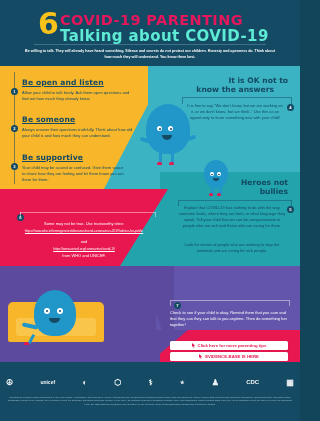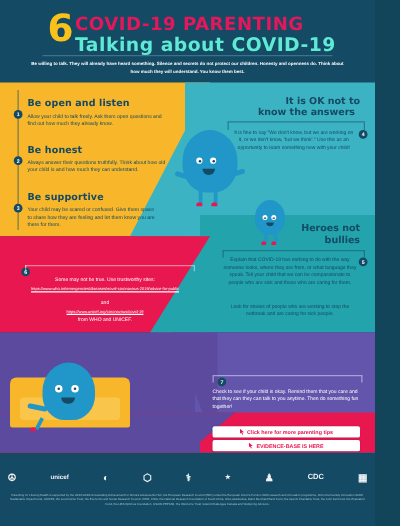--- a/index.html
+++ b/index.html
@@ -70,21 +70,21 @@
   .rail{position:absolute;width:1px;background:rgba(20,74,99,.55);}
   .dot{
     position:absolute;width:7px;height:7px;border-radius:50%;
     background:#144a63;color:#fff;font-size:4.2px;line-height:7px;text-align:center;
     font-weight:bold;
   }
 
   
   .h-left{
     position:absolute;font-size:7.6px;font-weight:bold;color:#144a63;
-    font-family:"DejaVu Sans", sans-serif;letter-spacing:0.1px;
+    font-family:"DejaVu Sans", sans-serif;letter-spacing:0.1px;text-decoration:underline;
   }
   .b-left{
     position:absolute;font-size:4.1px;color:#144a63;line-height:6.2px;
   }
   .h-right{
     position:absolute;font-size:7.6px;font-weight:bold;color:#144a63;
     font-family:"DejaVu Sans", sans-serif;text-align:right;line-height:9.4px;
   }
   .b-right{
     position:absolute;font-size:4.0px;color:#144a63;line-height:6.1px;text-align:center;
@@ -203,29 +203,29 @@
     <div class="shoe" style="left:16px;top:54px;"></div>
   </div>
 
   <div class="rail" style="left:14px;top:72px;height:112px;"></div>
 
   <div class="dot" style="left:11px;top:88px;">1</div>
   <div class="h-left" style="left:22px;top:78px;">Be open and listen</div>
   <div class="b-left" style="left:22px;top:90px;width:108px;">Allow your child to talk freely. Ask them open questions and find out how much they already know.</div>
 
   <div class="dot" style="left:11px;top:125px;">2</div>
-  <div class="h-left" style="left:22px;top:115px;">Be honest</div>
+  <div class="h-left" style="left:22px;top:115px;">Be someone</div>
   <div class="b-left" style="left:22px;top:127px;width:115px;">Always answer their questions truthfully. Think about how old your child is and how much they can understand.</div>
 
   <div class="dot" style="left:11px;top:163px;">3</div>
   <div class="h-left" style="left:22px;top:153px;">Be supportive</div>
   <div class="b-left" style="left:22px;top:165px;width:105px;">Your child may be scared or confused. Give them space to share how they are feeling and let them know you are there for them.</div>
 
   <div class="h-right" style="left:180px;top:76px;width:108px;">It is OK not to</div>
-  <div class="h-right" style="left:176px;top:85px;width:108px;">know the answers</div>
+  <div class="h-right" style="left:166px;top:85px;width:108px;">know the answers</div>
   <div class="bracket" style="left:182px;top:97px;width:108px;height:6px;border-bottom:none;border-top:1px solid rgba(20,74,99,.5);"></div>
   <div class="dot" style="left:287px;top:104px;">4</div>
   <div class="b-right" style="left:186px;top:103px;width:98px;">It is fine to say "We don't know, but we are working on it, or we don't know, 'but we think'." Use this as an opportunity to learn something new with your child!</div>
 
   <div class="h-right" style="left:184px;top:178px;width:104px;">Heroes not</div>
   <div class="h-right" style="left:184px;top:187px;width:104px;">bullies</div>
   <div class="bracket" style="left:178px;top:200px;width:112px;height:5px;border-bottom:none;border-top:1px solid rgba(20,74,99,.45);"></div>
   <div class="dot" style="left:287px;top:206px;">5</div>
   <div class="b-right" style="left:178px;top:205px;width:108px;">Explain that COVID-19 has nothing to do with the way someone looks, where they are from, or what language they speak. Tell your child that we can be compassionate to people who are sick and those who are caring for them.</div>
   <div class="b-right" style="left:178px;top:242px;width:108px;">Look for stories of people who are working to stop the outbreak and are caring for sick people.</div>

